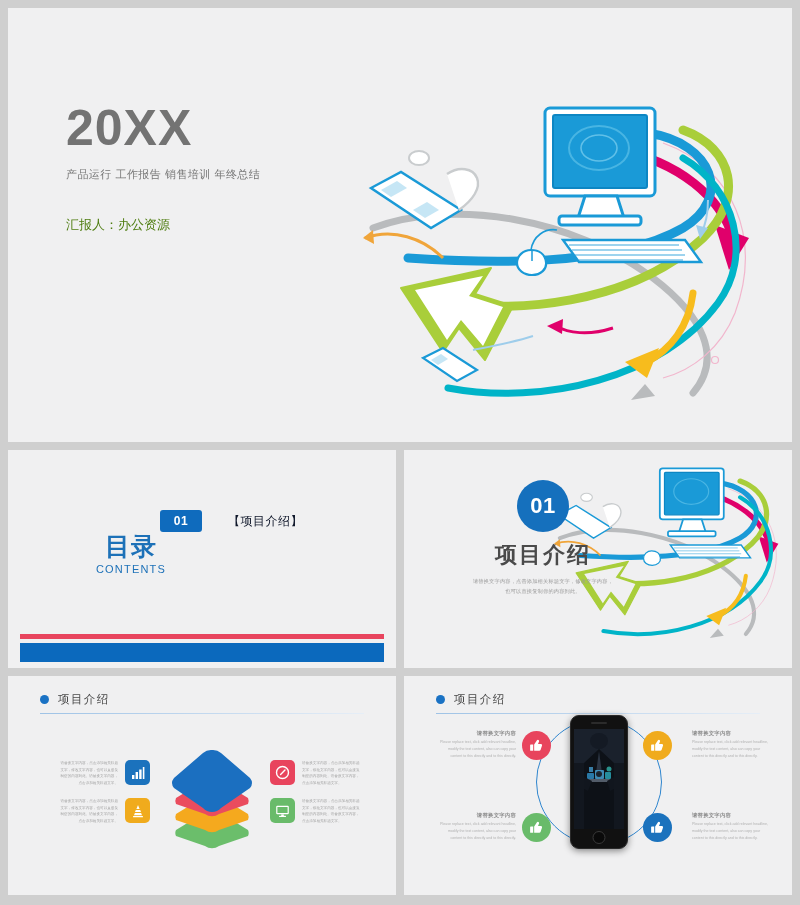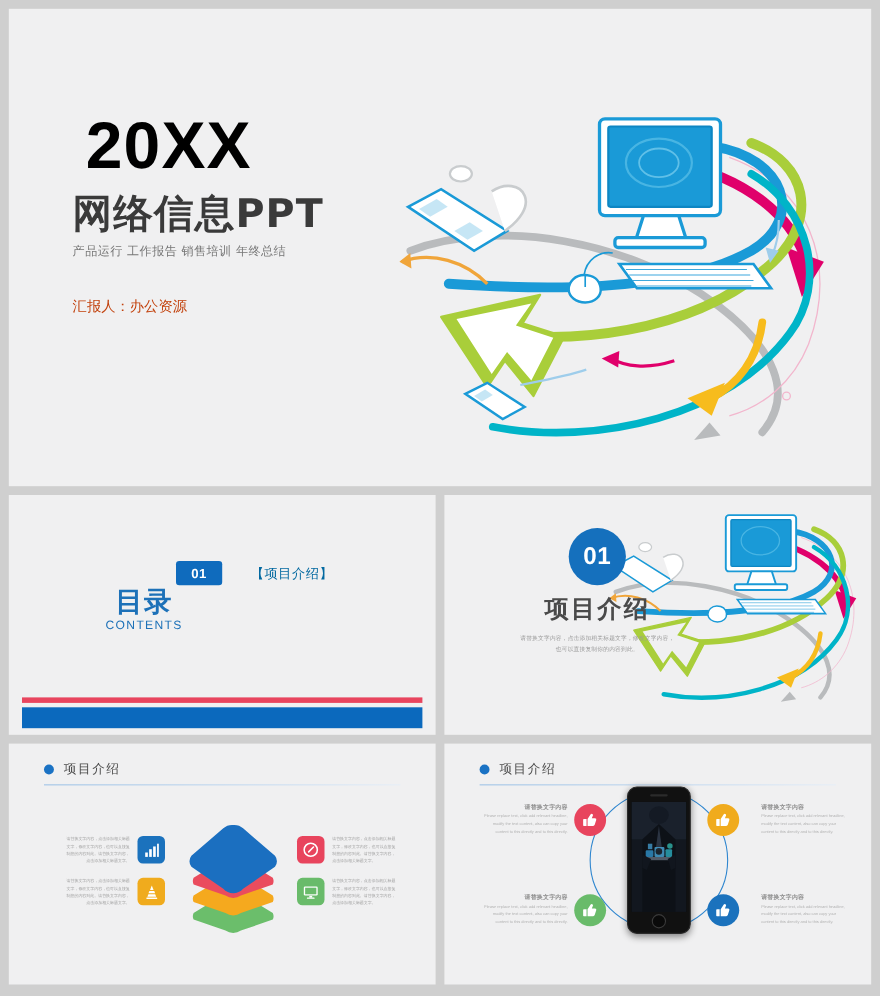--- a/index.html
+++ b/index.html
@@ -21,38 +21,38 @@
   
   .row-hero{height:434px;}
   .row-mid{height:218px;}
   .row-bot{height:219px;}
   .slide-hero{width:784px;height:434px;}
   .slide-half{width:388px;}
 
   
   .title-block{position:absolute;left:58px;top:95px;z-index:5;}
   .year{
-    font-size:60px;font-weight:bold;color:#000000;
-    letter-spacing:1px;line-height:1;margin:0 0 14px 12px;
+    font-size:50px;font-weight:bold;color:#737373;
+    letter-spacing:1px;line-height:1;margin:0 0 14px 0;
   }
   .cn-title{
     font-size:36px;font-weight:bold;color:#3a3a3a;
     letter-spacing:1px;line-height:1;margin:0 0 8px 0;
     font-family:"DejaVu Sans",sans-serif;
   }
   .en-title{
     font-size:23px;color:#4a4a4a;letter-spacing:.5px;
     line-height:1;margin:0 0 8px 0;font-weight:400;
   }
   .kw{
     font-size:11px;color:#777;letter-spacing:.4px;margin:0 0 34px 0;
     font-family:"DejaVu Sans",sans-serif;
   }
   .reporter{
-    font-size:13px;color:#c2410c;
+    font-size:13px;color:#4d7c0f;
     font-family:Liberation Mono, monospace;
   }
 
   
   .graphic{position:absolute;pointer-events:none;}
   .graphic svg{display:block;}
 
   
   .toc-wrap{position:absolute;left:0;top:0;right:0;bottom:0;}
   .toc-label{
@@ -68,21 +68,21 @@
   .toc-list{position:absolute;left:152px;top:60px;}
   .toc-row{display:flex;align-items:center;height:22px;margin-bottom:9px;}
   .toc-num{
     width:42px;height:22px;border-radius:3px;color:#fff;
     font-size:12px;font-weight:bold;display:flex;
     align-items:center;justify-content:center;letter-spacing:.5px;
   }
   .toc-num.b{background:#0f6bbd;}
   .toc-num.r{background:#e8455e;}
   .toc-text{
-    margin-left:26px;font-size:12px;color:#0369a1;letter-spacing:.5px;
+    margin-left:26px;font-size:12px;color:#0f172a;letter-spacing:.5px;
     font-family:"DejaVu Sans",sans-serif;
   }
   .toc-stripe-red{position:absolute;left:12px;right:12px;bottom:29px;height:5px;background:#e8455e;}
   .toc-stripe-blue{position:absolute;left:12px;right:12px;bottom:6px;height:19px;background:#0b69bd;}
 
   
   .sec-center{position:absolute;left:54px;top:30px;width:170px;text-align:center;z-index:5;}
   .sec-circle{
     width:52px;height:52px;border-radius:50%;background:#1570bd;
     color:#fff;font-size:22px;font-weight:bold;
@@ -251,21 +251,20 @@
 
           <g>
             <path d="M60 270 l20 -10 l34 22 l-20 11 z" fill="#ffffff" stroke="#1a9ad7" stroke-width="2.2"></path>
             <path d="M68 272 l10 -6 l7 5 l-10 6 z" fill="#1a9ad7" opacity=".25"></path>
           </g>
         </svg>
       </div>
 
       <div class="title-block">
         <div class="year">20XX</div>
-        <div class="cn-title">网络信息PPT</div>
         <div class="kw">产品运行 工作报告 销售培训 年终总结</div>
         <div class="reporter">汇报人：办公资源</div>
       </div>
     </div>
   </div>
 
   <div class="row row-mid">
 
     <div class="slide slide-half">
       <div class="toc-wrap">

